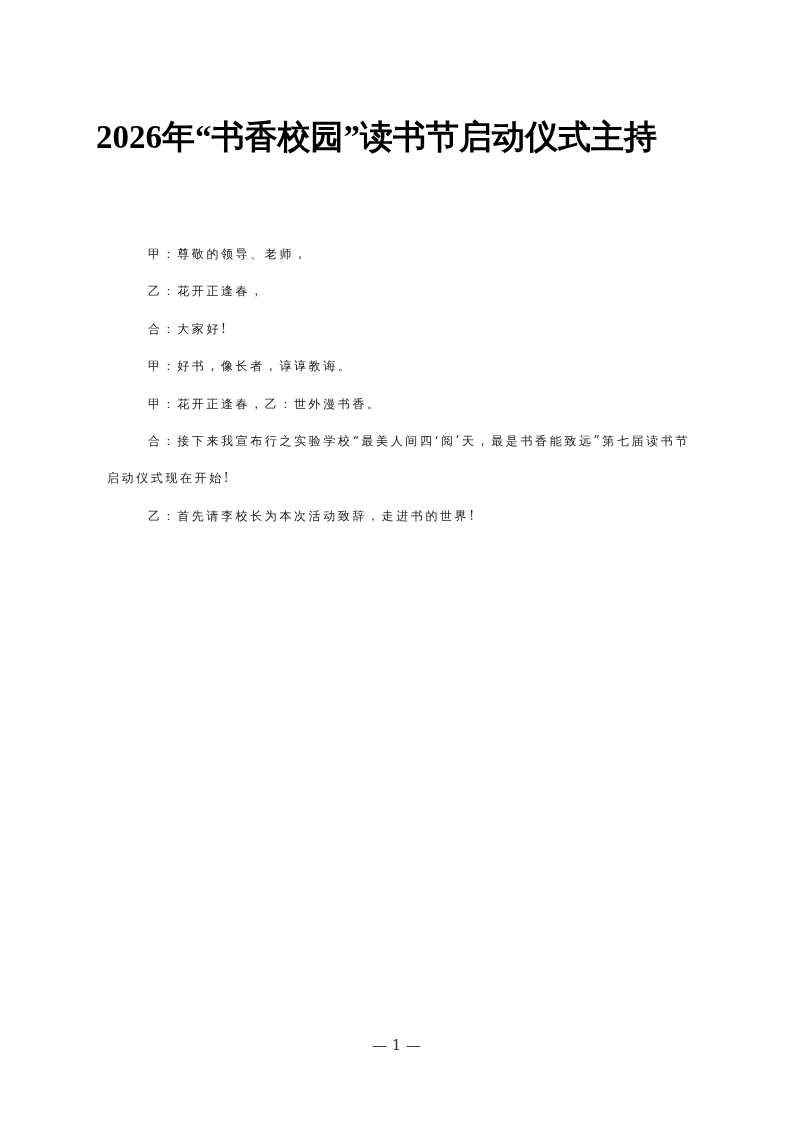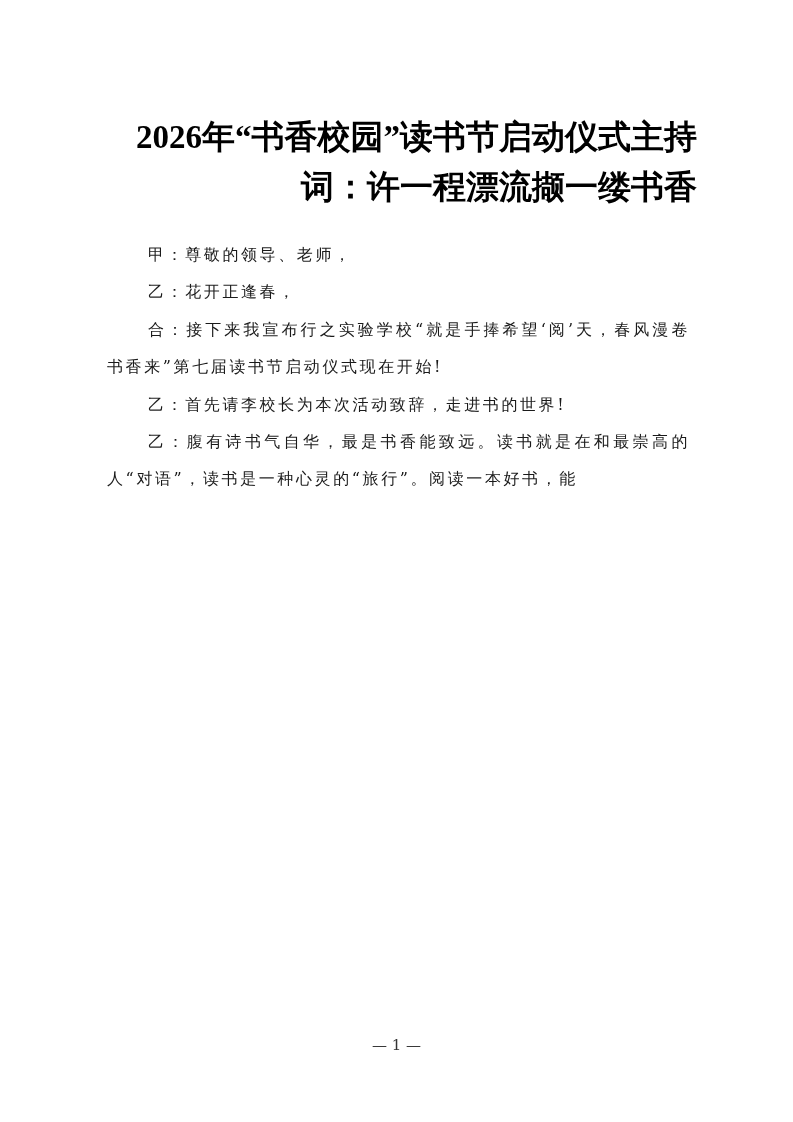--- a/index.html
+++ b/index.html
@@ -1,45 +1,46 @@
 <!DOCTYPE html>
 <html><head>
 <meta charset="utf-8">
 <style>
   html, body { margin: 0; padding: 0; background: #ffffff; }
   body { width: 793px; height: 1122px; position: relative; overflow: hidden; font-family: "DejaVu Serif", "Liberation Serif", serif; color: #111; }
   .page { position: absolute; left: 0; top: 0; width: 793px; height: 1122px; }
   .title {
     position: absolute; left: 96px; width: 601px; top: 112px;
-    text-align: right; font-family: "Liberation Serif", "DejaVu Serif", serif;
+    text-align: left; font-family: "Liberation Serif", "DejaVu Serif", serif;
     font-weight: bold; font-size: 33px; line-height: 50px; color: #000;
     letter-spacing: 0px;
   }
   .body {
     position: absolute; left: 107px; width: 583px; top: 236px;
-    font-size: 16px; line-height: 37.4px; text-align: justify;
+    font-size: 12px; line-height: 37.4px; text-align: justify;
     color: #1a1a1a; letter-spacing: 2.6px;
   }
   .body p { margin: 0; text-indent: 41px; }
   .footer {
     position: absolute; left: 0; width: 793px; top: 1036px;
     text-align: center; font-size: 15px; color: #333;
   }
 </style>
 </head>
 <body>
 
 <div class="page">
   <div class="title">
     <div>2026年“书香校园”读书节启动仪式主持</div>
-    <div>词：许一程漂流撷一缕书香</div>
   </div>
 
   <div class="body">
     <p>甲：尊敬的领导、老师，</p>
     <p>乙：花开正逢春，</p>
-    <p>合：接下来我宣布行之实验学校“就是手捧希望‘阅’天，春风漫卷书香来”第七届读书节启动仪式现在开始!</p>
+    <p>合：大家好!</p>
+    <p>甲：好书，像长者，谆谆教诲。</p>
+    <p>甲：花开正逢春，乙：世外漫书香。</p>
+    <p>合：接下来我宣布行之实验学校“最美人间四‘阅’天，最是书香能致远”第七届读书节启动仪式现在开始!</p>
     <p>乙：首先请李校长为本次活动致辞，走进书的世界!</p>
-    <p>乙：腹有诗书气自华，最是书香能致远。读书就是在和最崇高的人“对语”，读书是一种心灵的“旅行”。阅读一本好书，能</p>
   </div>
 
   <div class="footer">— 1 —</div>
 </div>
 
 </body></html>

